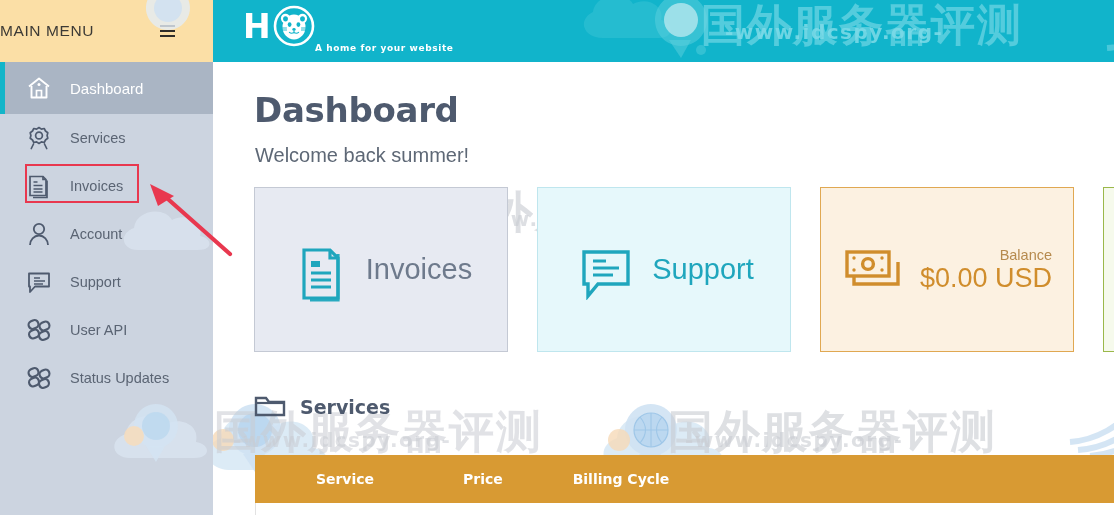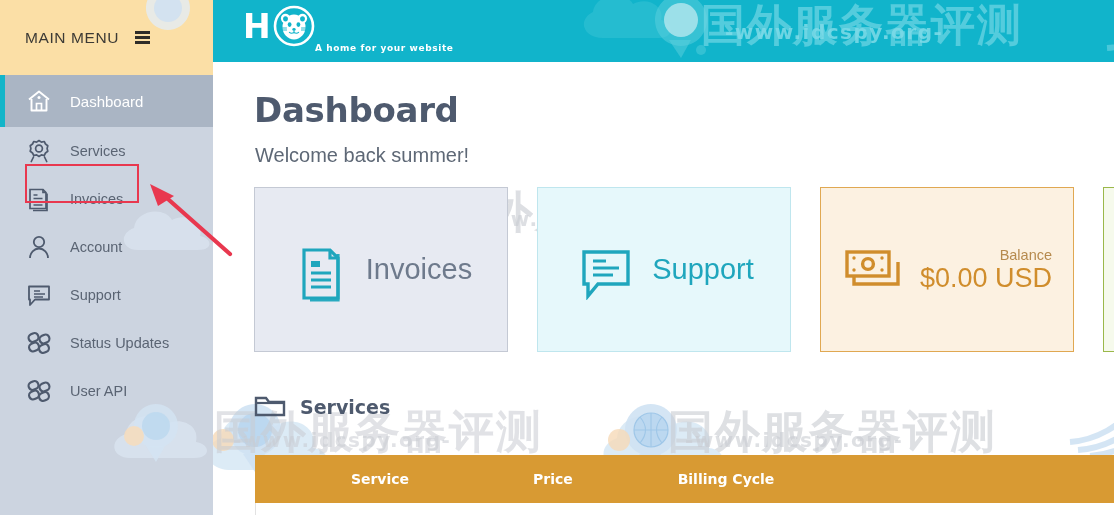--- a/index.html
+++ b/index.html
@@ -49,25 +49,25 @@
   #sidebar {
     position: absolute;
     left: 0; top: 0;
     width: 213px;
     height: 515px;
     background: #ccd4e0;
     z-index: 10;
     overflow: hidden;
   }
   #sidebar-header {
-    height: 75px;
+    height: 62px;
     background: #fbdfa6;
     display: flex;
     align-items: center;
-    justify-content: center;
+    justify-content: space-between;
     padding-right: 38px;
     position: relative;
   }
   #sidebar-header .mm-title {
     font-size: 15.5px;
     color: #3c3a35;
     letter-spacing: 0.6px;
     font-family: "Liberation Sans", sans-serif;
   }
   #sidebar-header .hamburger {
@@ -276,21 +276,20 @@
     height: 48px;
     background: #d89a33;
   }
   #svc-thead .th {
     color: #ffffff;
     font-family: "DejaVu Sans", sans-serif;
     font-weight: 700;
     font-size: 14px;
     text-align: center;
     white-space: nowrap;
-    margin-left: 35px;
   }
   #svc-tbody-row {
     height: 16px;
     background: #ffffff;
     border-left: 1px solid #e2e2e2;
     border-right: 1px solid #e2e2e2;
   }
 
   
   #anno-box {
@@ -578,33 +577,33 @@
 
     <div class="nav-item">
       <span class="nav-ico">
         <svg width="26" height="26" viewBox="0 0 26 26">
           <rect x="2.5" y="3.5" width="10" height="8" rx="4" transform="rotate(-24 7.5 7.5)" fill="none" stroke="#4e5a6e" stroke-width="2.2"></rect>
           <rect x="13.5" y="5" width="10" height="8" rx="4" transform="rotate(-24 18.5 9)" fill="none" stroke="#4e5a6e" stroke-width="2.2"></rect>
           <rect x="3" y="13" width="10" height="8" rx="4" transform="rotate(-24 8 17)" fill="none" stroke="#4e5a6e" stroke-width="2.2"></rect>
           <rect x="13" y="14.5" width="10" height="8" rx="4" transform="rotate(-24 18 18.5)" fill="none" stroke="#4e5a6e" stroke-width="2.2"></rect>
         </svg>
       </span>
-      <span class="nav-label">Status Updates</span>
+      <span class="nav-label">User API</span>
     </div>
 
     <div class="nav-item">
       <span class="nav-ico">
         <svg width="26" height="26" viewBox="0 0 26 26">
           <rect x="2.5" y="3.5" width="10" height="8" rx="4" transform="rotate(-24 7.5 7.5)" fill="none" stroke="#4e5a6e" stroke-width="2.2"></rect>
           <rect x="13.5" y="5" width="10" height="8" rx="4" transform="rotate(-24 18.5 9)" fill="none" stroke="#4e5a6e" stroke-width="2.2"></rect>
           <rect x="3" y="13" width="10" height="8" rx="4" transform="rotate(-24 8 17)" fill="none" stroke="#4e5a6e" stroke-width="2.2"></rect>
           <rect x="13" y="14.5" width="10" height="8" rx="4" transform="rotate(-24 18 18.5)" fill="none" stroke="#4e5a6e" stroke-width="2.2"></rect>
         </svg>
       </span>
-      <span class="nav-label">User API</span>
+      <span class="nav-label">Status Updates</span>
     </div>
   </div>
 
   <div id="anno-box"></div>
   <svg id="anno-arrow" viewBox="0 0 96 76">
     <path d="M92 72 L22 10" stroke="#e8384f" stroke-width="4.2" stroke-linecap="round"></path>
     <path d="M12 2 L36 14 L20 24 Z" fill="#e8384f"></path>
   </svg>
 
 </div>

